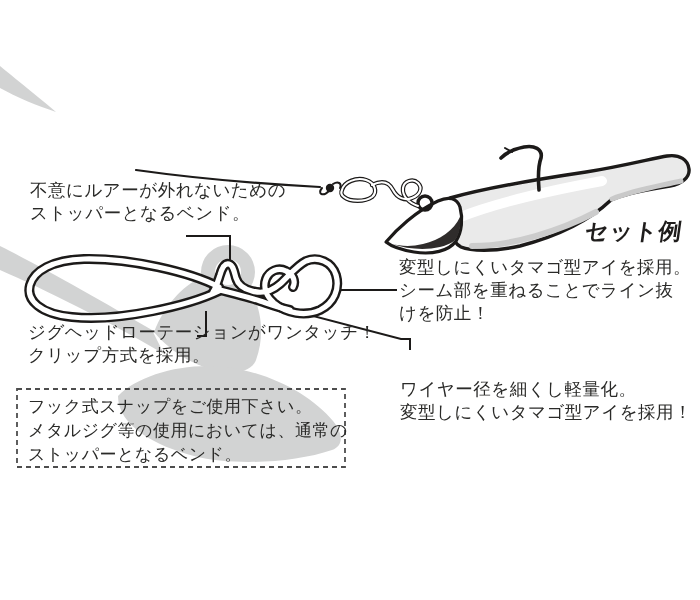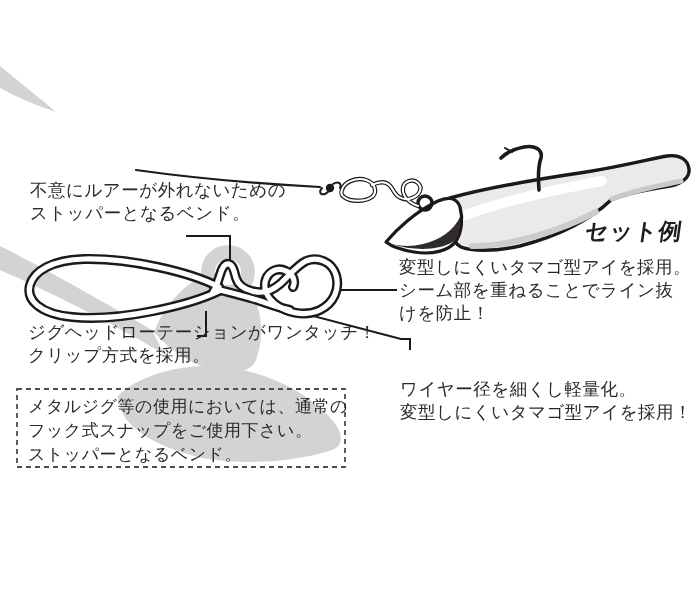--- a/index.html
+++ b/index.html
@@ -130,20 +130,20 @@
     <div>ジグヘッドローテーションがワンタッチ！</div>
     <div>クリップ方式を採用。</div>
   </div>
 
   <div class="anno" style="left:400px;top:346px;margin-top:32px;">
     <div>ワイヤー径を細くし軽量化。</div>
     <div>変型しにくいタマゴ型アイを採用！</div>
   </div>
 
   <div class="caution-text" style="left:28px;top:394px;">
+    <div>フック式スナップをご使用下さい。</div>
     <div>メタルジグ等の使用においては、通常の</div>
-    <div>フック式スナップをご使用下さい。</div>
     <div>ストッパーとなるベンド。</div>
   </div>
 
   <div class="set-label" style="left:585px;top:216px;">セット例</div>
 
 </div>
 
 </body></html>

